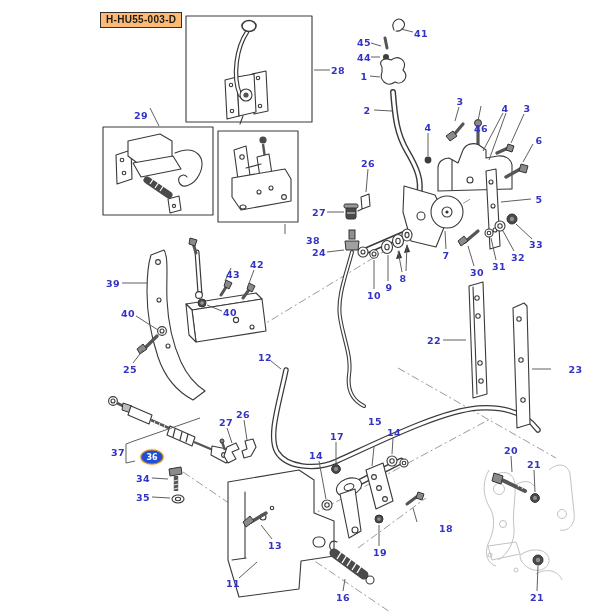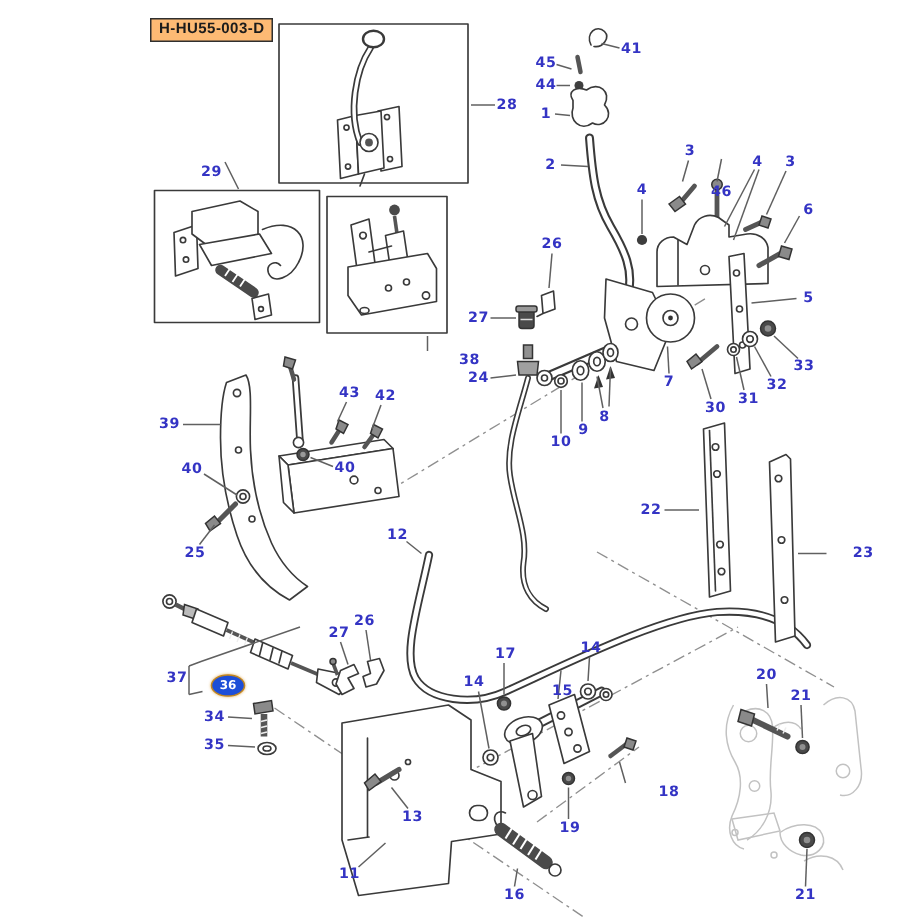--- a/index.html
+++ b/index.html
@@ -402,37 +402,37 @@
       <span class="plabel" style="left: 499px; top: 266px; color: rgb(52, 52, 196);">31</span>
       <span class="plabel" style="left: 477px; top: 272px; color: rgb(52, 52, 196);">30</span>
       <span class="plabel" style="left: 446px; top: 255px; color: rgb(52, 52, 196);">7</span>
       <span class="plabel" style="left: 319px; top: 212px; color: rgb(52, 52, 196);">27</span>
       <span class="plabel" style="left: 319px; top: 252px; color: rgb(52, 52, 196);">24</span>
       <span class="plabel" style="left: 285px; top: 240px; color: rgb(52, 52, 196); margin-left: 28px;">38</span>
       <span class="plabel" style="left: 403px; top: 278px; color: rgb(52, 52, 196);">8</span>
       <span class="plabel" style="left: 389px; top: 287px; color: rgb(52, 52, 196);">9</span>
       <span class="plabel" style="left: 374px; top: 295px; color: rgb(52, 52, 196);">10</span>
       <span class="plabel" style="left: 113px; top: 283px; color: rgb(52, 52, 196);">39</span>
-      <span class="plabel" style="left: 233px; top: 262px; color: rgb(52, 52, 196);">43</span>
+      <span class="plabel" style="left: 233px; top: 274px; color: rgb(52, 52, 196);">43</span>
       <span class="plabel" style="left: 257px; top: 264px; color: rgb(52, 52, 196);">42</span>
       <span class="plabel" style="left: 230px; top: 312px; color: rgb(52, 52, 196);">40</span>
       <span class="plabel" style="left: 128px; top: 313px; color: rgb(52, 52, 196);">40</span>
       <span class="plabel" style="left: 130px; top: 369px; color: rgb(52, 52, 196);">25</span>
       <span class="plabel" style="left: 265px; top: 357px; color: rgb(52, 52, 196);">12</span>
       <span class="plabel" style="left: 434px; top: 340px; color: rgb(52, 52, 196);">22</span>
       <span class="plabel" style="left: 559px; top: 369px; color: rgb(52, 52, 196); padding-left: 33px;">23</span>
       <span class="plabel" style="left: 368px; top: 163px; color: rgb(52, 52, 196);">26</span>
       <span class="plabel" style="left: 118px; top: 452px; color: rgb(52, 52, 196);">37</span>
       <span class="plabel" style="left: 143px; top: 478px; color: rgb(52, 52, 196);">34</span>
       <span class="plabel" style="left: 143px; top: 497px; color: rgb(52, 52, 196);">35</span>
       <span class="plabel" style="left: 226px; top: 422px; color: rgb(52, 52, 196);">27</span>
       <span class="plabel" style="left: 243px; top: 414px; color: rgb(52, 52, 196);">26</span>
       <span class="plabel" style="left: 337px; top: 436px; color: rgb(52, 52, 196);">17</span>
       <span class="plabel" style="left: 316px; top: 455px; color: rgb(52, 52, 196);">14</span>
-      <span class="plabel" style="left: 375px; top: 461px; color: rgb(52, 52, 196);">15</span>
+      <span class="plabel" style="left: 375px; top: 421px; color: rgb(52, 52, 196);">15</span>
       <span class="plabel" style="left: 394px; top: 432px; color: rgb(52, 52, 196);">14</span>
       <span class="plabel" style="left: 275px; top: 545px; color: rgb(52, 52, 196);">13</span>
       <span class="plabel" style="left: 233px; top: 583px; color: rgb(52, 52, 196);">11</span>
       <span class="plabel" style="left: 343px; top: 597px; color: rgb(52, 52, 196); text-align: right;">16</span>
       <span class="plabel" style="left: 380px; top: 552px; color: rgb(52, 52, 196);">19</span>
       <span class="plabel" style="left: 420px; top: 528px; color: rgb(52, 52, 196); margin-left: 26px;">18</span>
       <span class="plabel" style="left: 511px; top: 450px; color: rgb(52, 52, 196);">20</span>
       <span class="plabel" style="left: 534px; top: 464px; color: rgb(52, 52, 196);">21</span>
       <span class="plabel" style="left: 537px; top: 597px; color: rgb(52, 52, 196);">21</span>
     </div>

